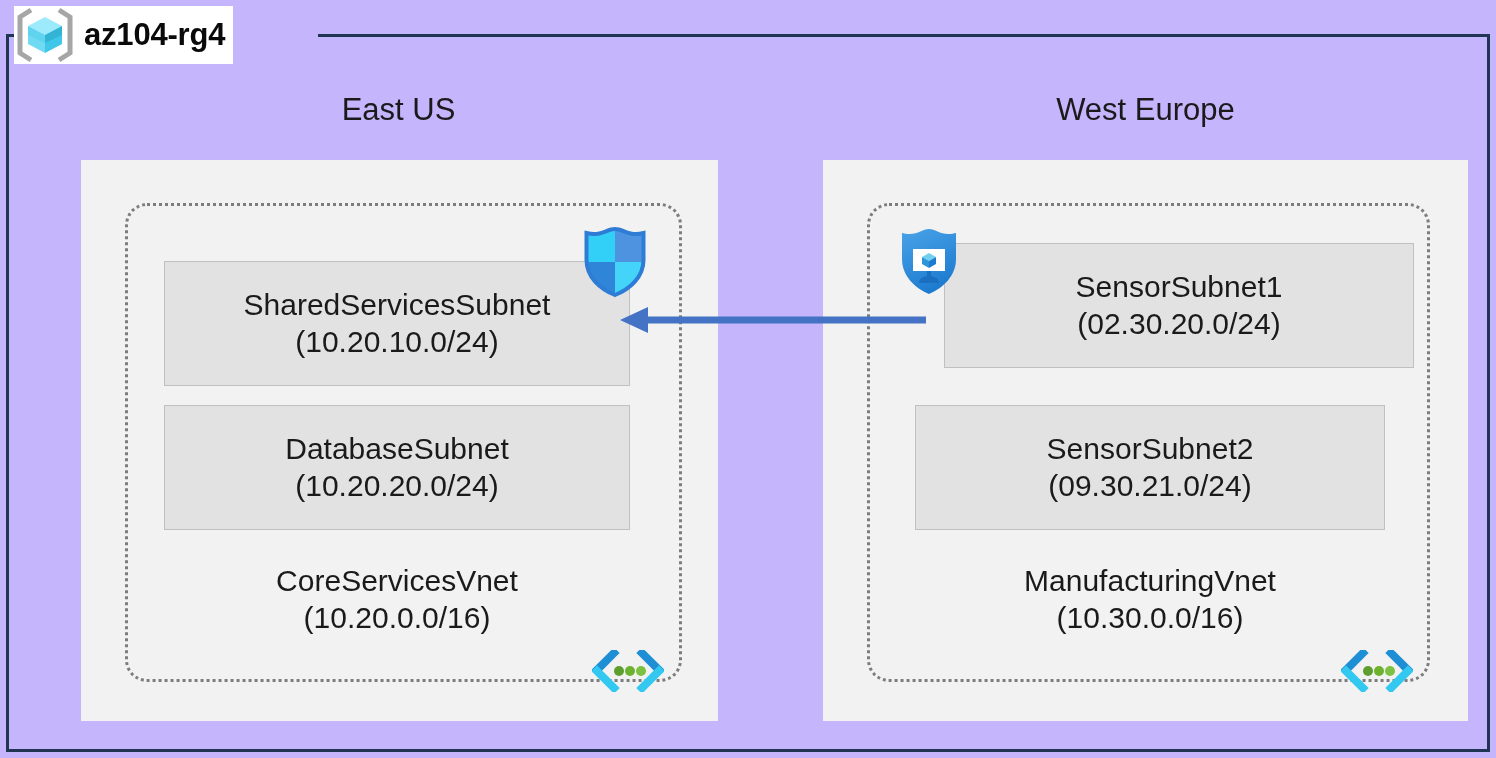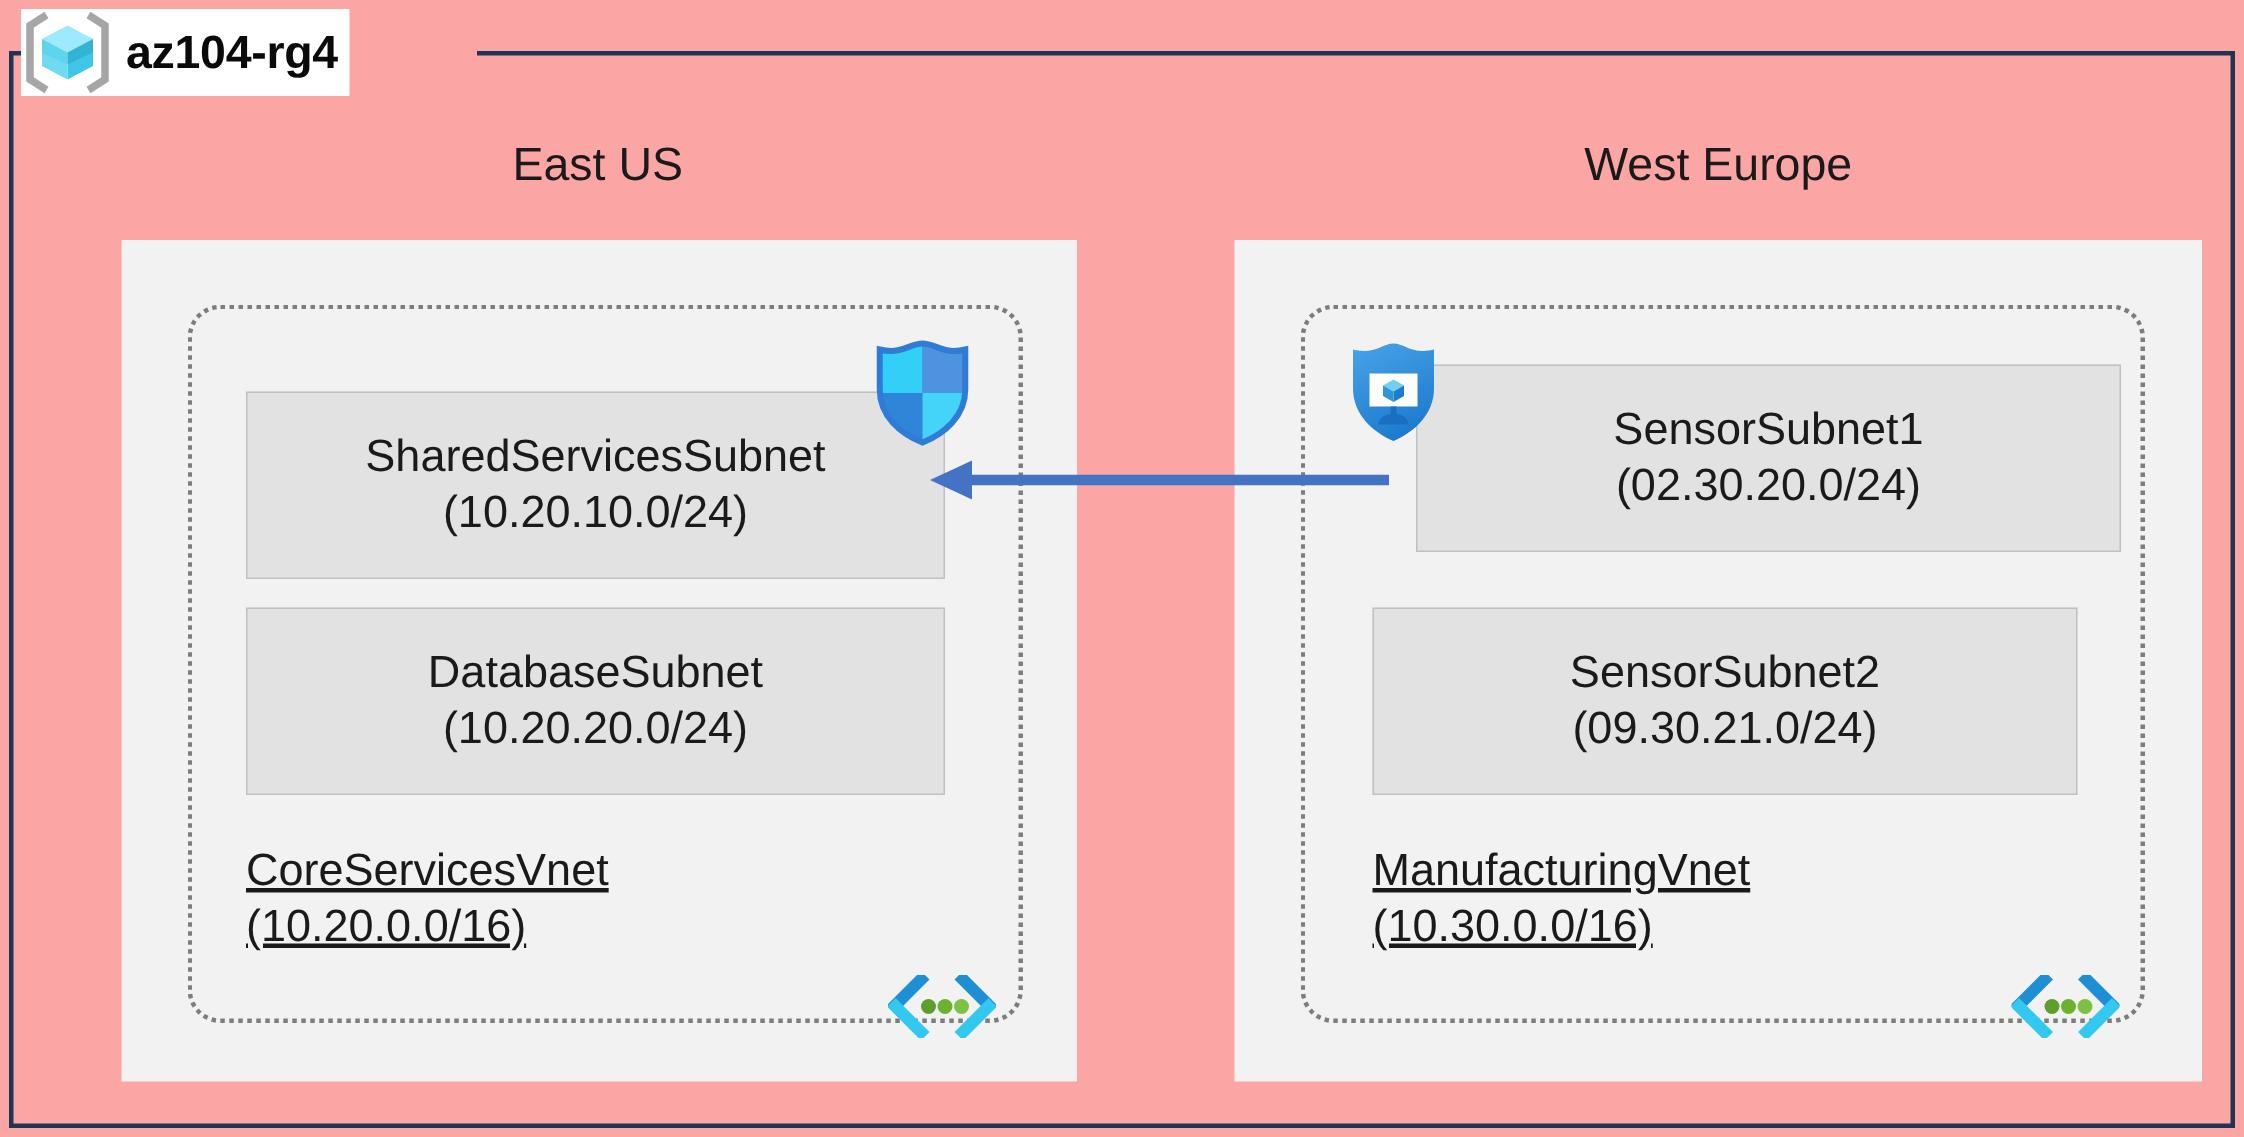--- a/index.html
+++ b/index.html
@@ -9,21 +9,21 @@
     height: 758px;
     background: #ffffff;
     font-family: "Liberation Sans", sans-serif;
     overflow: hidden;
   }
 
   #canvas {
     position: relative;
     width: 1496px;
     height: 758px;
-    background: #fca5a5;
+    background: #c4b5fd;
   }
 
   
   .rg-frame {
     position: absolute;
     left: 6px;
     top: 34px;
     width: 1484px;
     height: 718px;
     border: 3px solid #1f3553;
@@ -114,25 +114,25 @@
     white-space: nowrap;
   }
   .sn-l1 { left: 164px; top: 261px; width: 466px; height: 125px; }
   .sn-l2 { left: 164px; top: 405px; width: 466px; height: 125px; }
   .sn-r1 { left: 915px; top: 243px; width: 470px; height: 125px; margin-left: 29px; }
   .sn-r2 { left: 915px; top: 405px; width: 470px; height: 125px; }
 
   
   .vnet-caption {
     position: absolute;
+    text-align: center;
     font-size: 30px;
     color: #1a1a1a;
     line-height: 1.22;
     white-space: nowrap;
-    text-decoration: underline;
   }
   .vnet-caption.left  { left: 164px; top: 563px; width: 466px; }
   .vnet-caption.right { left: 915px; top: 563px; width: 470px; }
 
   
   .float-icon { position: absolute; z-index: 4; }
   .icon-nsg-shield   { left: 582px; top: 226px; width: 66px; height: 72px; }
   .icon-defender     { left: 898px; top: 227px; width: 62px; height: 70px; }
   .icon-vnet-left    { left: 592px; top: 650px; width: 72px; height: 42px; }
   .icon-vnet-right   { left: 1341px; top: 650px; width: 72px; height: 42px; }

